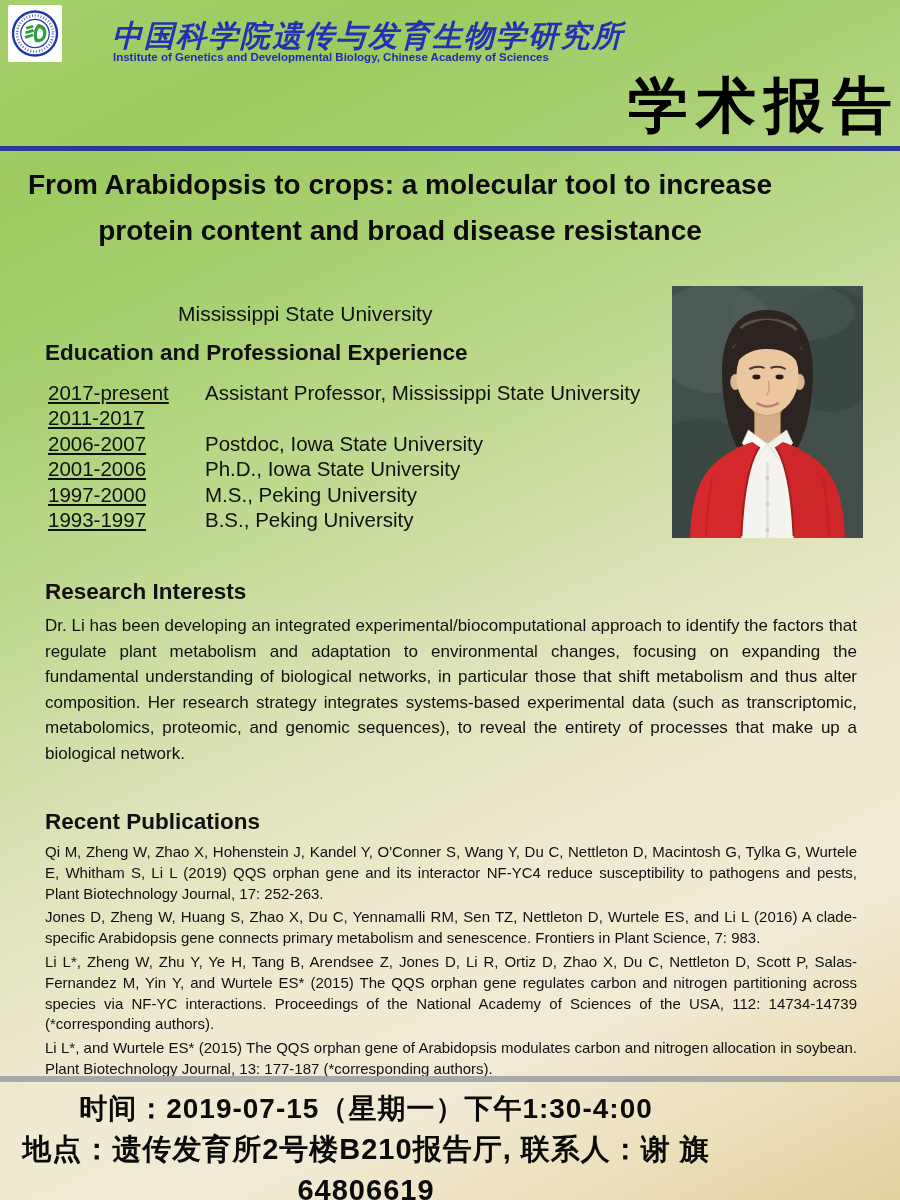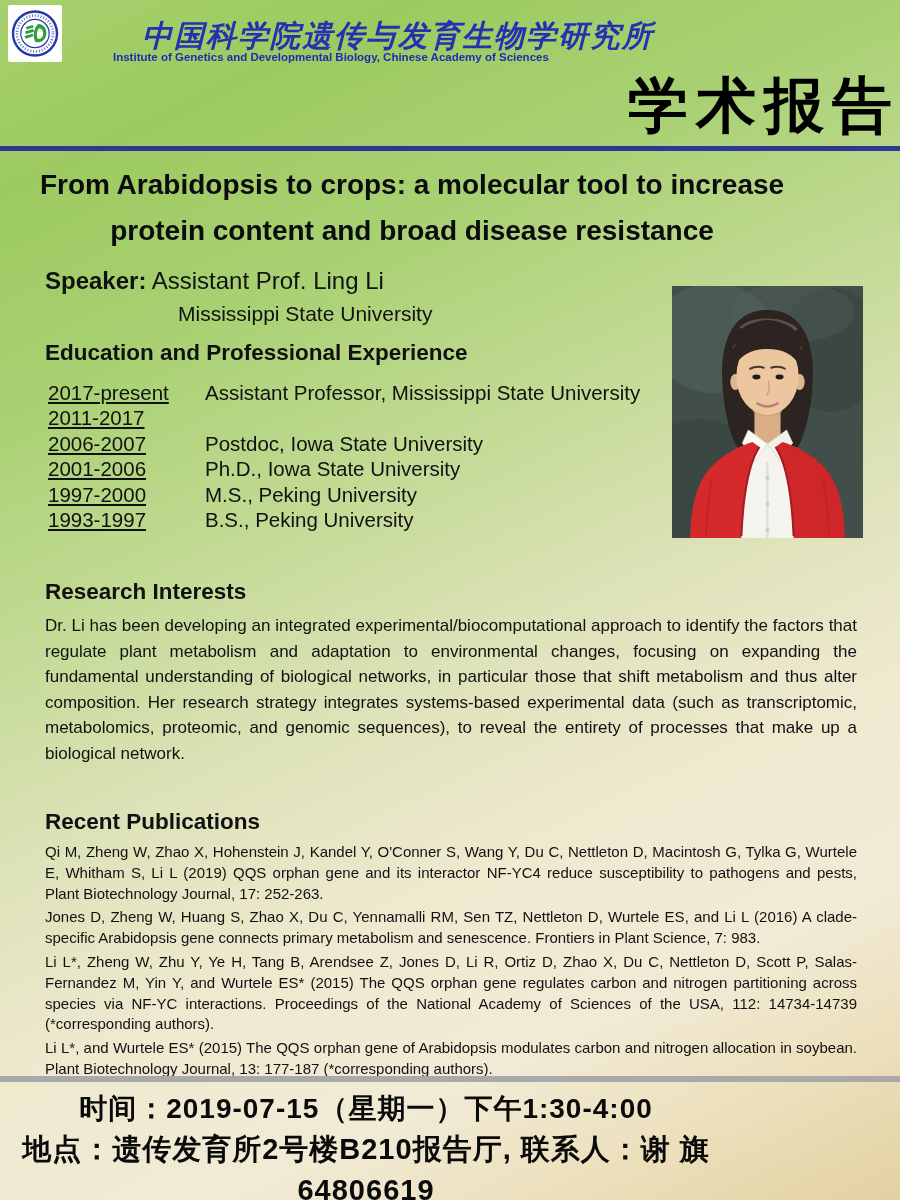--- a/index.html
+++ b/index.html
@@ -7,28 +7,28 @@
     position:relative; width:900px; height:1200px; overflow:hidden;
     font-family:"Liberation Sans","DejaVu Sans",sans-serif; color:#111;
     background:linear-gradient(155deg,
       #a6d06d 0%, #9dca60 12%, #a9d173 26%, #c2da94 40%,
       #dde2b8 54%, #efe9d0 68%, #f1ebd6 80%, #ecdfbb 90%, #e2d1a1 100%);
   }
   
   .logo-box { position:absolute; left:8px; top:5px; width:54px; height:57px;
     background:#fff; border-radius:2px; display:flex; align-items:center; justify-content:center; }
   .hdr-cn { position:absolute; left:112px; top:16px; font-size:30px; font-weight:bold;
-    color:#2431b0; letter-spacing:2px; white-space:nowrap; font-style:italic;margin-left:30px; }
+    color:#2431b0; letter-spacing:2px; white-space:nowrap; font-style:italic; }
   .hdr-en { position:absolute; left:113px; top:51px; font-size:11.5px; font-weight:bold;
     color:#1f2cb3; white-space:nowrap; }
   .banner-title { position:absolute; top:70px; left:0; width:900px; text-align:right;
     font-size:60px; line-height:72px; font-weight:bold; color:#000; letter-spacing:8px; }
   .divider-blue { position:absolute; top:146px; left:0; width:900px; height:5px; background:#2c3796; }
   
-  .sem-title { position:absolute; top:162px; left:12px; width:800px; text-align:center;
+  .sem-title { position:absolute; top:162px; left:0; width:800px; text-align:center;
     font-weight:bold; font-size:28px; line-height:46px; color:#0b0b10; white-space:nowrap; }
   
   .speaker-row { position:absolute; left:45px; top:267px; font-size:24px; white-space:nowrap; }
   .speaker-row .lbl { font-weight:bold; }
   .speaker-affil { position:absolute; left:178px; top:302px; font-size:21px; white-space:nowrap; }
   
   .edu-heading { position:absolute; left:45px; top:340px; font-size:22.5px; font-weight:bold; white-space:nowrap; }
   .edu-list { position:absolute; left:48px; top:380px; width:625px; font-size:20.5px; line-height:25.4px; }
   .edu-row { display:flex; }
   .edu-years { width:157px; flex:none;text-decoration:underline; }
@@ -73,24 +73,20 @@
   <div class="hdr-en">Institute of Genetics and Developmental Biology, Chinese Academy of Sciences</div>
 
   <div class="banner-title">学术报告</div>
   <div class="divider-blue"></div>
 
   <div class="sem-title">
     <div>From Arabidopsis to crops: a molecular tool to increase</div>
     <div>protein content and broad disease resistance</div>
   </div>
 
-  <div class="speaker-row">
-    <span class="lbl">Speaker:</span>
-    <span>Assistant Prof. Ling Li</span>
-  </div>
   <div class="speaker-affil">Mississippi State University</div>
 
   <div class="edu-heading">Education and Professional Experience</div>
   <div class="edu-list">
     <div class="edu-row">
       <span class="edu-years">2017-present</span>
       <span class="edu-role">Assistant Professor, Mississippi State University</span>
     </div>
     <div class="edu-row">
       <span class="edu-years">2011-2017</span>

